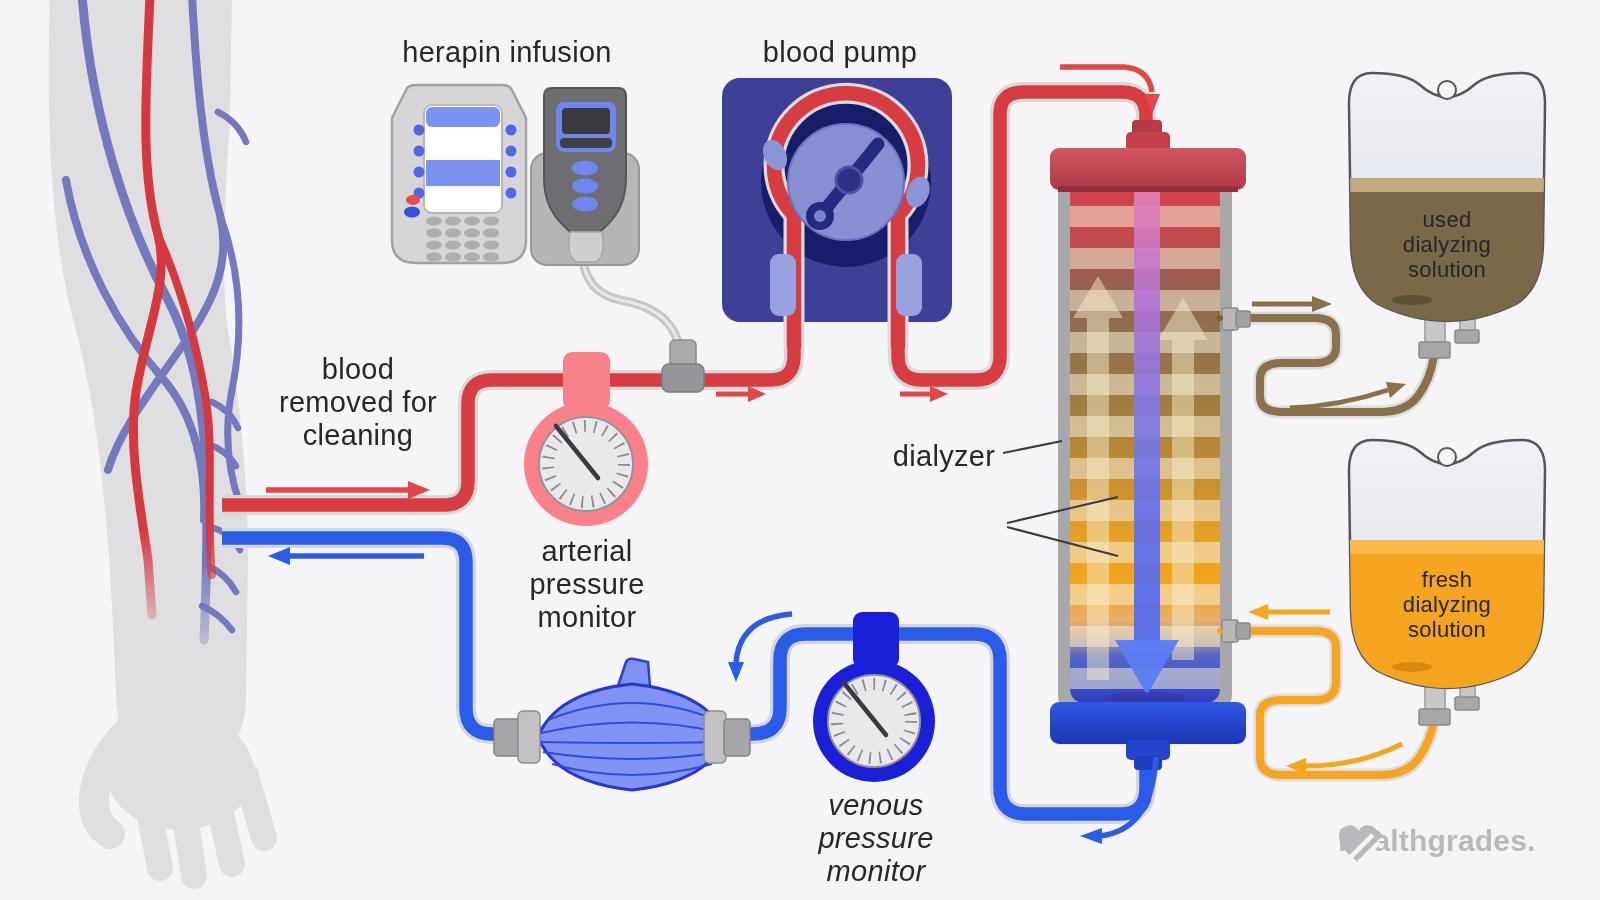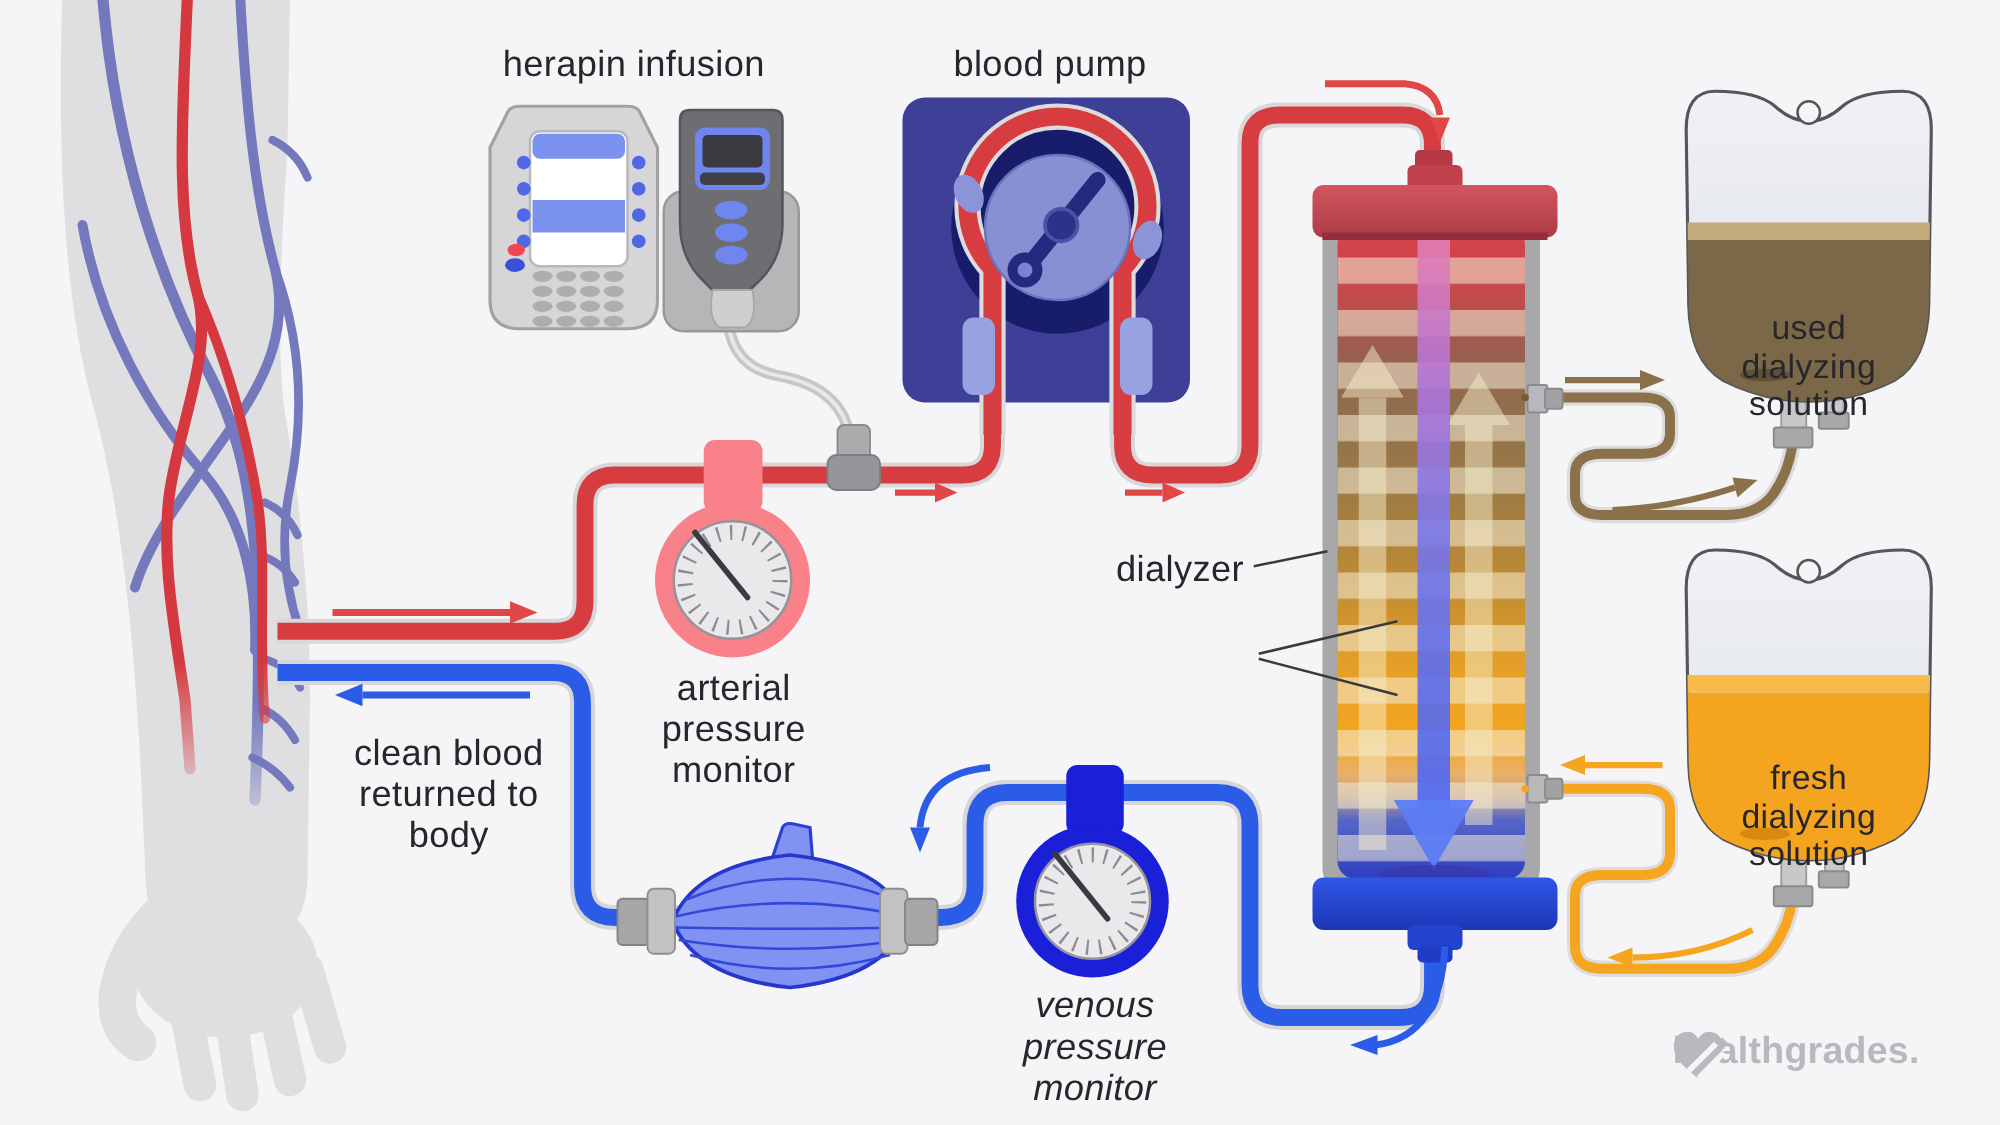--- a/index.html
+++ b/index.html
@@ -1,21 +1,21 @@
 <!DOCTYPE html>
 <html><head>
 <meta charset="utf-8">
 <style>
   html,body{margin:0;padding:0;background:#f5f5f7;}
   .stage{position:relative;width:1600px;height:900px;background:#f5f5f7;overflow:hidden;
          font-family:"Liberation Sans",sans-serif;padding-left:36px;}
   .stage svg{position:absolute;left:0;top:0;}
   .label{position:absolute;transform:translate(-50%,-50%);white-space:pre-line;text-align:center;
          font-size:29px;line-height:1.13;font-weight:500;color:#26262b;letter-spacing:.3px;}
-  .label.bag{font-size:27px;margin-top:48px;}
+  .label.bag{font-size:22px;}
   #logo{position:absolute;left:1338px;top:824px;display:flex;align-items:center;gap:10px;
         color:#b9b9bd;font-size:30px;font-weight:600;letter-spacing:.2px;}
 </style>
 </head>
 <body>
 
 <div class="stage">
 
 <svg width="1600" height="900" viewBox="0 0 1600 900">
   <defs>
@@ -345,23 +345,23 @@
 
   <g stroke="#3a3a3e" stroke-width="2" fill="none">
     <line x1="1003" y1="453" x2="1062" y2="441"></line>
     <line x1="1007" y1="523" x2="1118" y2="497"></line>
     <line x1="1007" y1="527" x2="1118" y2="556"></line>
   </g>
 </svg>
 
 <div class="label" style="left:507px;top:52px;">herapin infusion</div>
 <div class="label" style="left:840px;top:52px;">blood pump</div>
-<div class="label" style="left:359px;top:636px;">clean blood
-returned to
-body</div>
+<div class="label" style="left:358px;top:402px;">blood
+removed for
+cleaning</div>
 <div class="label" style="left:587px;top:584px;">arterial
 pressure
 monitor</div>
 <div class="label" style="left:876px;top:838px;font-style:italic;">venous
 pressure
 monitor</div>
 <div class="label" style="left:944px;top:456px;">dialyzer</div>
 <div class="label bag" style="left:1447px;top:245px;">used
 dialyzing
 solution</div>

